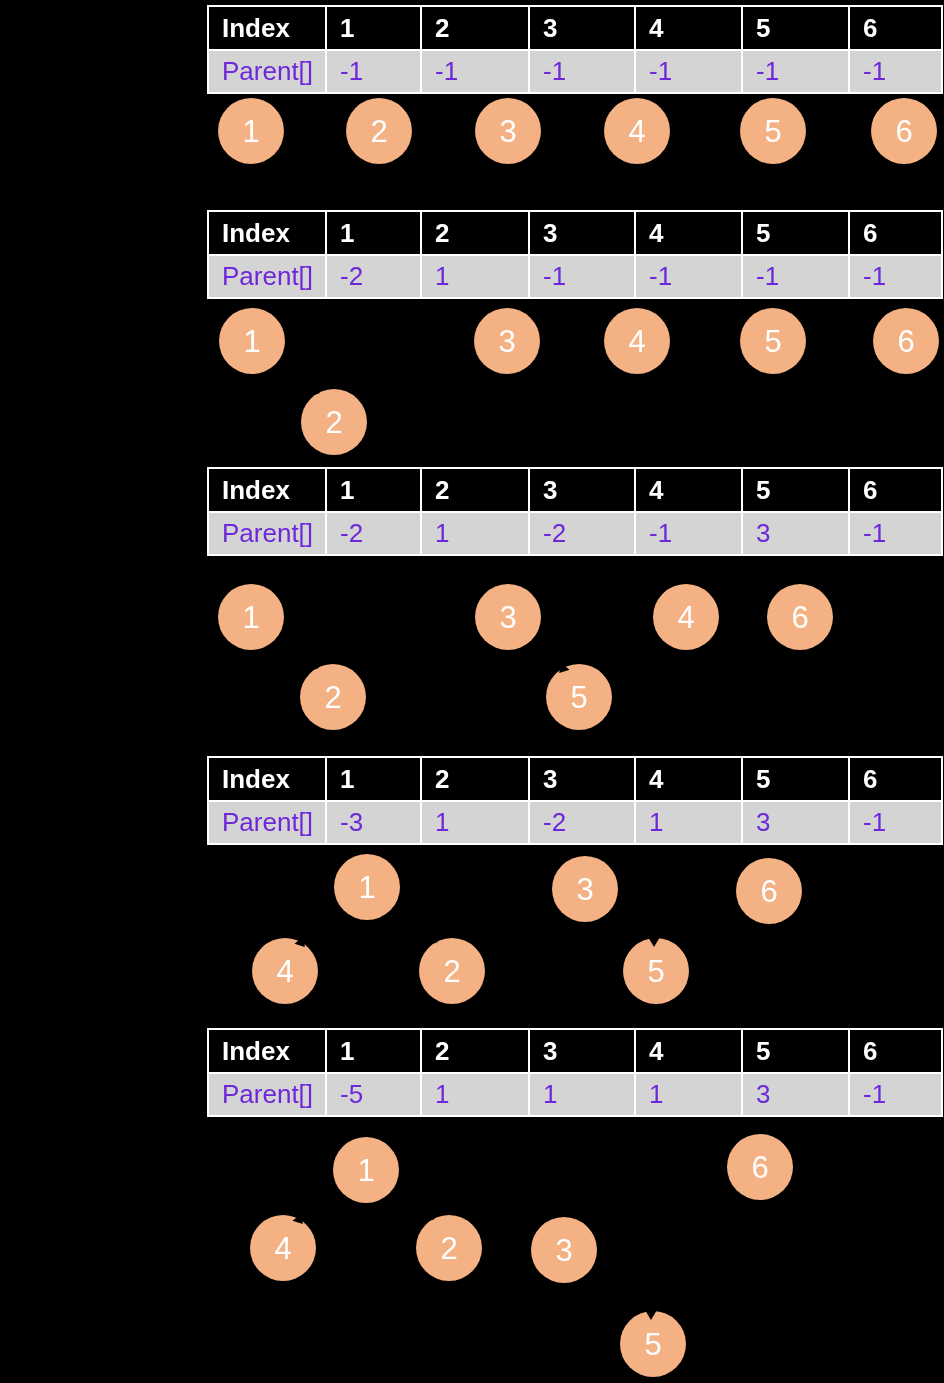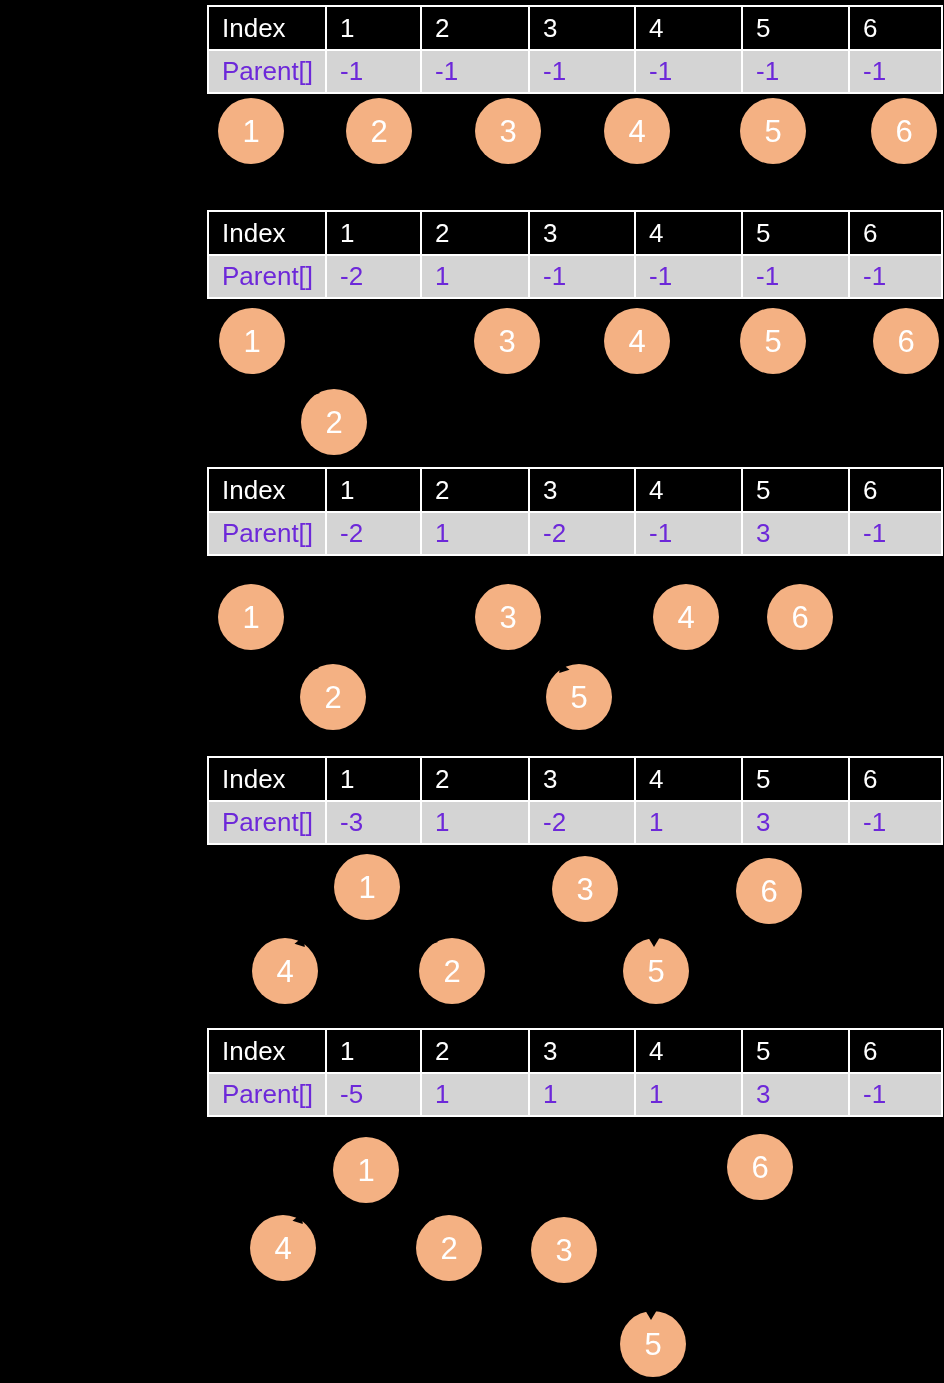--- a/index.html
+++ b/index.html
@@ -9,21 +9,21 @@
   }
   
   .ptable{
     position:absolute;left:207px;width:736px;box-sizing:border-box;
     display:grid;
     grid-template-columns:116px 93px 106px 104px 105px 105px 91px;
     grid-template-rows:42px 41px;
     gap:2px;background:#ffffff;padding:2px;
   }
   .cell{display:flex;align-items:center;padding-left:13px;box-sizing:border-box;overflow:hidden;}
-  .cell.head{background:#000000;color:#ffffff;font-weight:400;font-size:26px;}
+  .cell.head{background:#000000;color:#ffffff;font-weight:700;font-size:26px;}
   .cell.body{background:#d4d4d4;color:#6d28d9;font-weight:400;font-size:26px;}
   
   .node{
     position:absolute;width:66px;height:66px;border-radius:50%;
     background:#f4b183;color:#ffffff;
     display:flex;align-items:center;justify-content:center;
     font-size:31px;font-weight:300;line-height:1;
   }
   
   .notch{position:absolute;width:0;height:0;border-left:6px solid transparent;border-right:6px solid transparent;}

